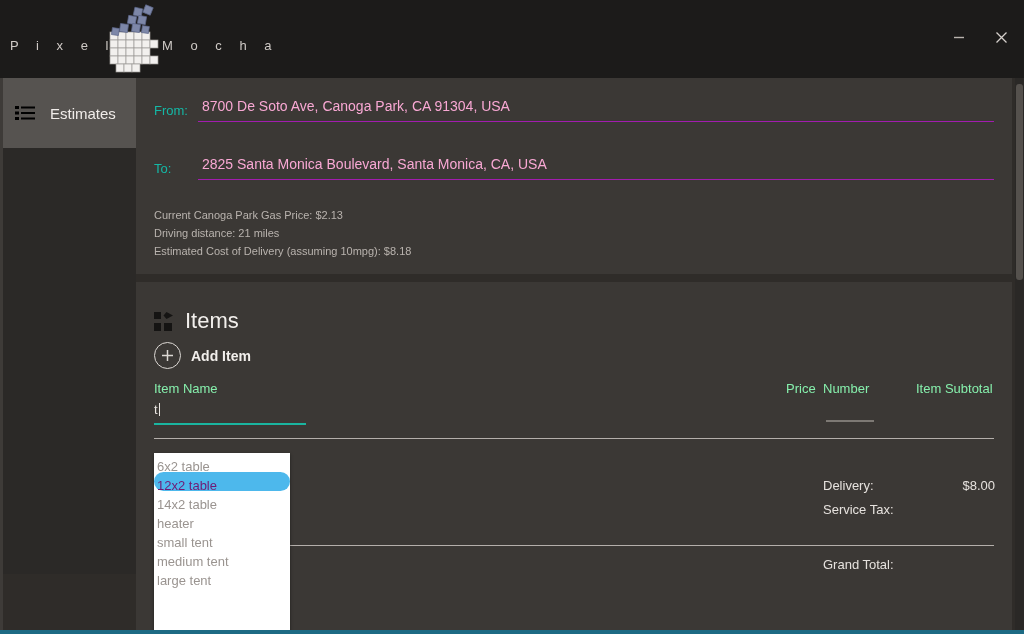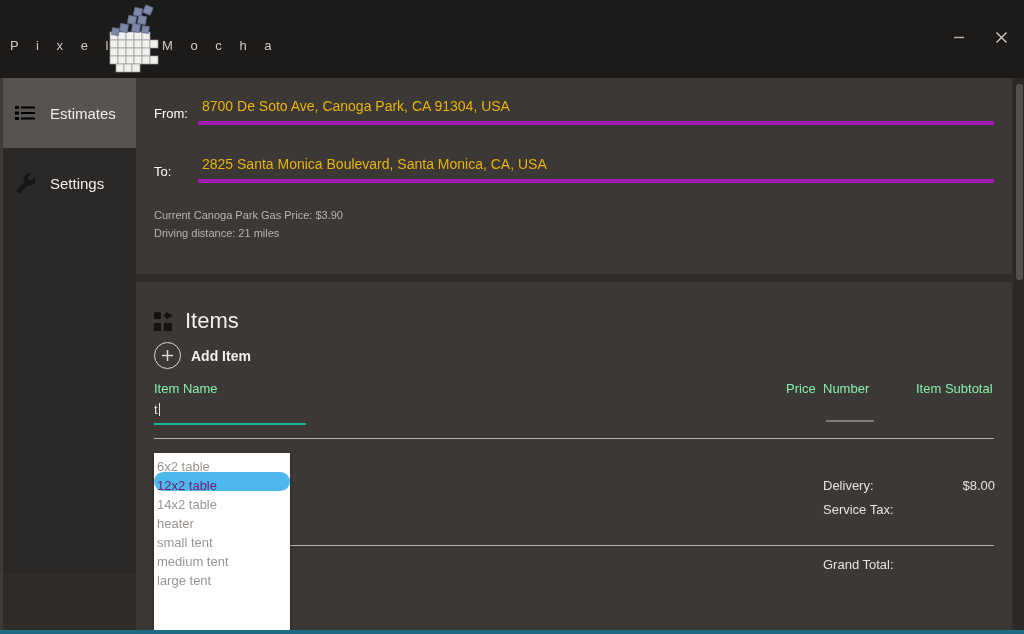--- a/index.html
+++ b/index.html
@@ -127,30 +127,30 @@
   .field-row {
     position: absolute;
     display: flex;
     align-items: flex-end;
     left: 18px;
     width: 840px;
   }
   .field-label {
     width: 44px;
     font-size: 13px;
-    color: #ffffff;
+    color: #14b8a6;
     padding-bottom: 4px;
     flex: 0 0 auto;
   }
   .field-val {
     flex: 1 1 auto;
     font-size: 14px;
-    color: #eab308;
+    color: #f9a8d4;
     padding: 0 0 7px 4px;
-    border-bottom: 4px solid #a21caf;
+    border-bottom: 1px solid #a21caf;
   }
   #row-from { top: 20px; }
   #row-to   { top: 78px; }
 
   .meta {
     position: absolute;
     left: 18px;
     font-size: 11px;
     color: #b9b3ae;
   }
@@ -389,46 +389,39 @@
           <rect x="0" y="1" width="4" height="3"></rect>
             <rect x="6" y="1.5" width="14" height="2"></rect>
           <rect x="0" y="6.5" width="4" height="3"></rect>
             <rect x="6" y="7" width="14" height="2"></rect>
           <rect x="0" y="12" width="4" height="3"></rect>
             <rect x="6" y="12.5" width="14" height="2"></rect>
         </svg>
       </span>
       <span>Estimates</span>
     </div>
-    <div class="side-item">
-      <span class="side-ico">
-        <svg width="21" height="21" viewBox="0 0 21 21">
-          <path d="M14.6 0.6a6 6 0 0 0-5.2 9l-8.2 8.2 2.9 2.9 8.2-8.2a6 6 0 0 0 7.3-8.3l-3.2 3.2-2.9-0.6-0.6-2.9 3.2-3.2a6 6 0 0 0-1.5-0.1z" fill="#151413"></path>
-        </svg>
-      </span>
-      <span>Settings</span>
-    </div>
   </div>
 
   <div class="left-edge"></div>
 
   <div class="card" id="card-locations">
 
     <div class="field-row" id="row-from">
       <span class="field-label">From:</span>
       <span class="field-val">8700 De Soto Ave, Canoga Park, CA 91304, USA</span>
     </div>
 
     <div class="field-row" id="row-to">
       <span class="field-label">To:</span>
       <span class="field-val">2825 Santa Monica Boulevard, Santa Monica, CA, USA</span>
     </div>
 
-    <div class="meta" id="meta-0">Current Canoga Park Gas Price: $3.90</div>
+    <div class="meta" id="meta-0">Current Canoga Park Gas Price: $2.13</div>
     <div class="meta" id="meta-1">Driving distance: 21 miles</div>
+    <div class="meta" id="meta-2">Estimated Cost of Delivery (assuming 10mpg): $8.18</div>
   </div>
 
   <div class="card" id="card-items">
 
     <div class="items-head">
       <span class="grid-ico">
         <svg width="19" height="19" viewBox="0 0 19 19" fill="#151413">
           <rect x="0" y="0" width="7" height="7"></rect>
           <path d="M12.5 0 L19 3.5 L12.5 7 L9.5 3.5 z"></path>
           <rect x="0" y="11" width="7" height="8"></rect>

